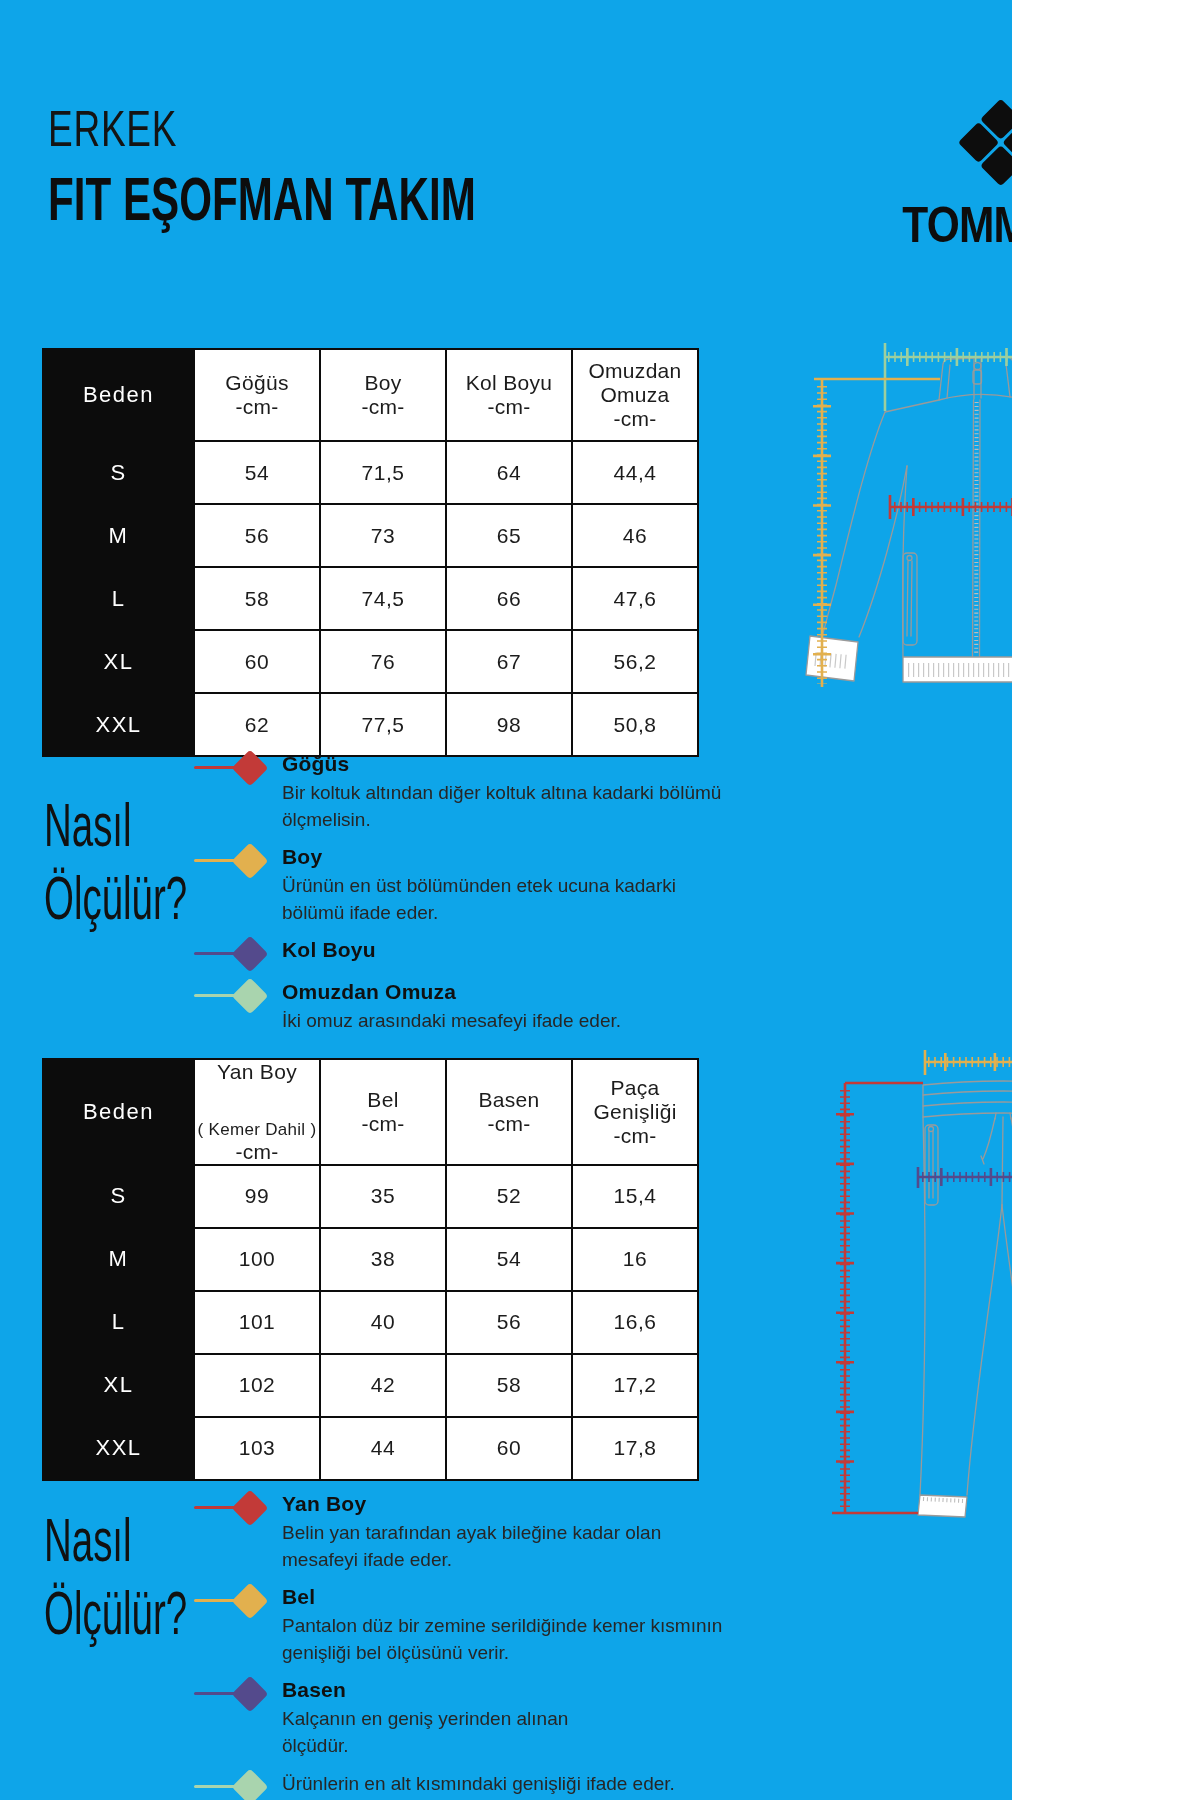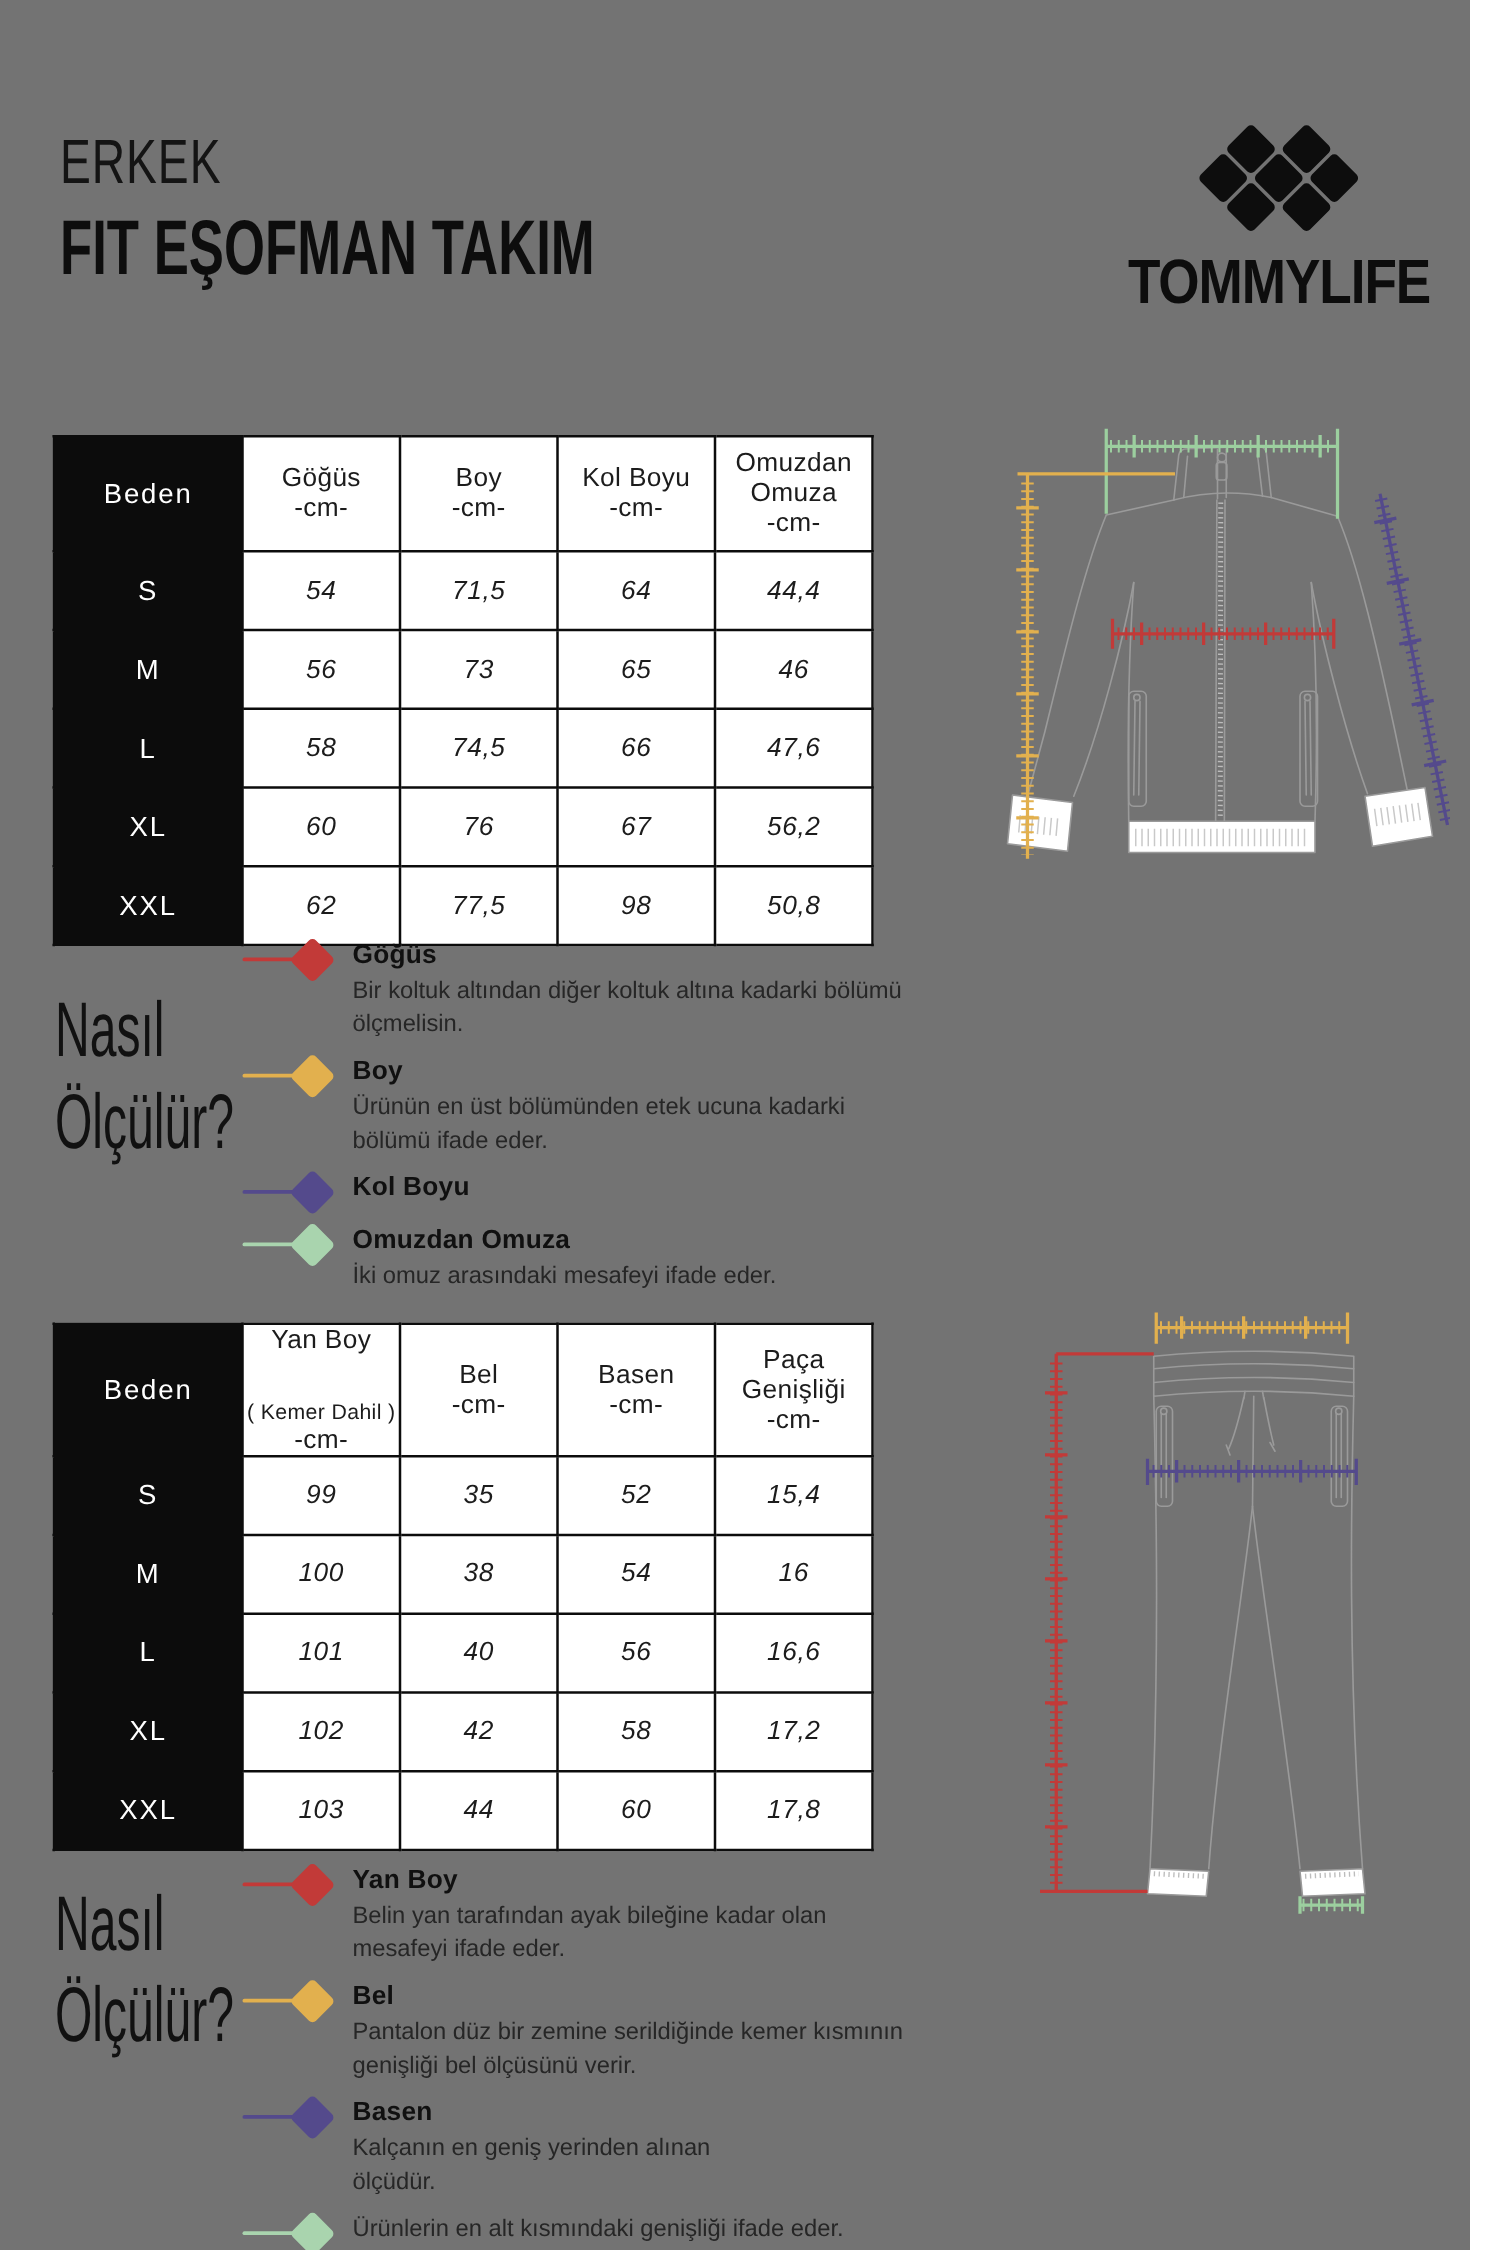--- a/index.html
+++ b/index.html
@@ -1,17 +1,17 @@
 <!DOCTYPE html>
 <html style="--red: #c23a38; --yellow: #e2b04e; --purple: #544a8c; --green: #a9d4ae; --rgreen: #9ccf9f; --line: #9a9a9a; --black: #0c0c0c;"><head>
 <meta charset="utf-8">
 <style>
   html,body{margin:0;padding:0;background:#ffffff;}
   #page{
-    position:relative;width:1176px;height:1800px;background:#737373;overflow:hidden;
+    position:relative;width:1012px;height:1800px;background:#0ea5e9;overflow:hidden;
     font-family:"Liberation Sans","DejaVu Sans",sans-serif;color:#1c1c1c;
   }
   
   .titles{position:absolute;left:48px;top:104px;}
   .t1{font-size:50px;font-weight:300;letter-spacing:1px;transform:scaleX(.74);transform-origin:left top;line-height:1;color:#141414;}
   .t2{font-size:62px;font-weight:800;letter-spacing:0;transform:scaleX(.68);transform-origin:left top;line-height:1;margin-top:14px;color:#0d0d0d;}
   .brand{position:absolute;left:868px;top:92px;width:310px;display:flex;flex-direction:column;align-items:center;}
   .logo{width:142px;height:101px;}
   .brand-name{font-size:50px;font-weight:800;letter-spacing:-1px;transform:scaleX(.85);transform-origin:center top;margin-top:3px;color:#0d0d0d;}
   
@@ -19,21 +19,21 @@
   #jacket-table{top:348px;}
   #pants-table{top:1058px;}
   .size-table th,.size-table td{border:2.6px solid #0c0c0c;text-align:center;vertical-align:middle;padding:0;}
   .size-table tr.hrow{height:92px;}
   .size-table tr.drow{height:63px;}
   .scol{background:#0c0c0c;color:#ffffff;font-weight:400;font-size:22px;letter-spacing:1.5px;}
   .hcell{font-weight:400;color:#1c1c1c;}
   .hl{display:block;font-size:21px;line-height:1.15;letter-spacing:.3px;}
   .hl:empty{display:none;}
   .hl-sm{font-size:17px;margin-top:36px;}
-  .dcell{font-size:21px;letter-spacing:.5px;color:#1c1c1c;font-style:italic;}
+  .dcell{font-size:21px;letter-spacing:.5px;color:#1c1c1c;}
   
   .howto{position:absolute;left:44px;font-size:62px;font-weight:400;line-height:1.18;color:#111;transform:scaleX(.62);transform-origin:left top;white-space:nowrap;}
   #howto1{top:788px;}
   #howto2{top:1503px;}
   
   .legend{position:absolute;left:180px;width:560px;}
   #legend1{top:752px;}
   #legend2{top:1492px;}
   .lg-item{display:flex;margin-bottom:11px;}
   .lg-ic{width:102px;height:30px;position:relative;flex:none;margin-top:1px;}

